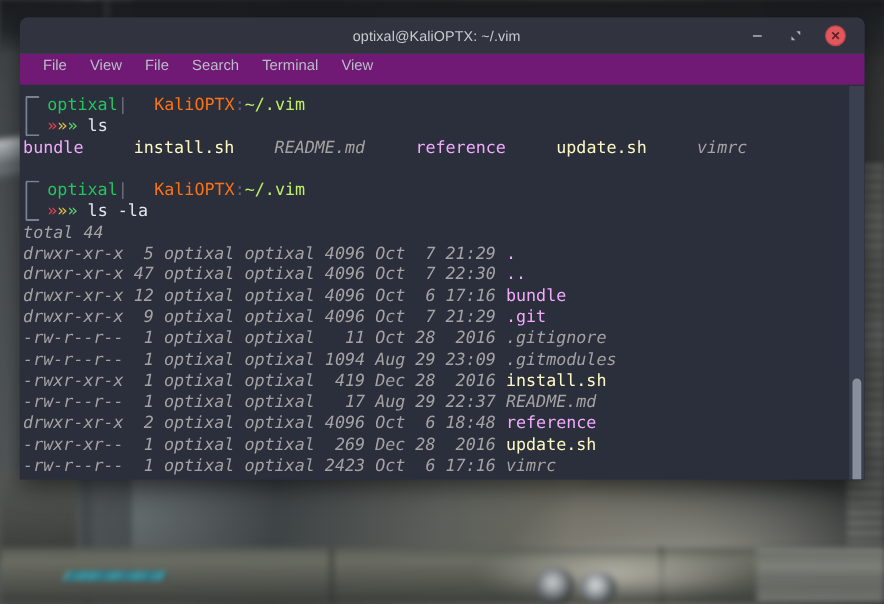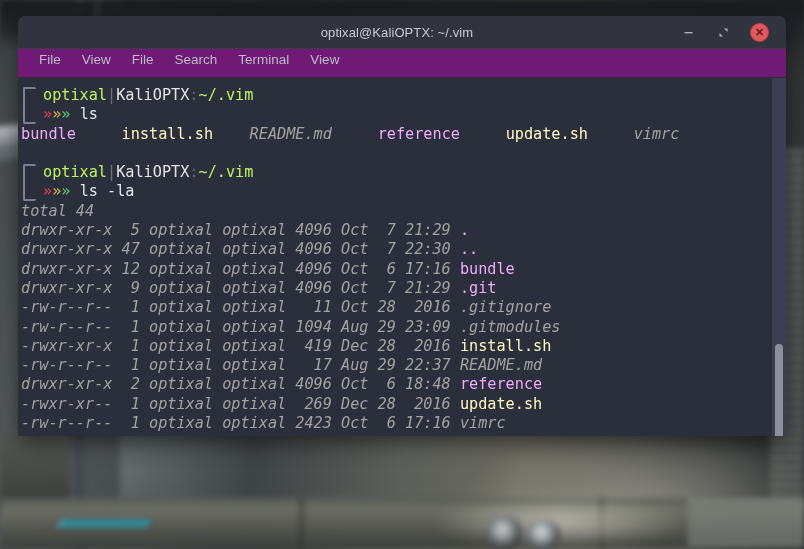--- a/index.html
+++ b/index.html
@@ -211,23 +211,23 @@
     position: absolute;
     left: 3px;
     width: 8px;
     top: 266px;
     height: 104px;
     background: #8a8f9e;
     border-radius: 4px;
   }
 
   
-  .c-user   { color: #bef264; }
+  .c-user   { color: #22c55e; }
   .c-sep    { color: #6d7280; }
-  .c-host   { color: #e5e5e5; }
+  .c-host   { color: #f97316; margin-left: 24px; }
   .c-colon  { color: #5d6470; }
   .c-path   { color: #bef264; }
   .c-arrow1 { color: #e8434f; }
   .c-arrow2 { color: #e2c044; }
   .c-arrow3 { color: #59d66e; }
   .c-cmd    { color: #e4e8ee; }
   .c-plain  { color: #a3a3a3; font-style: italic; }
   .c-dir    { color: #f0abfc; }
   .c-exec   { color: #fef9c3; }
 

